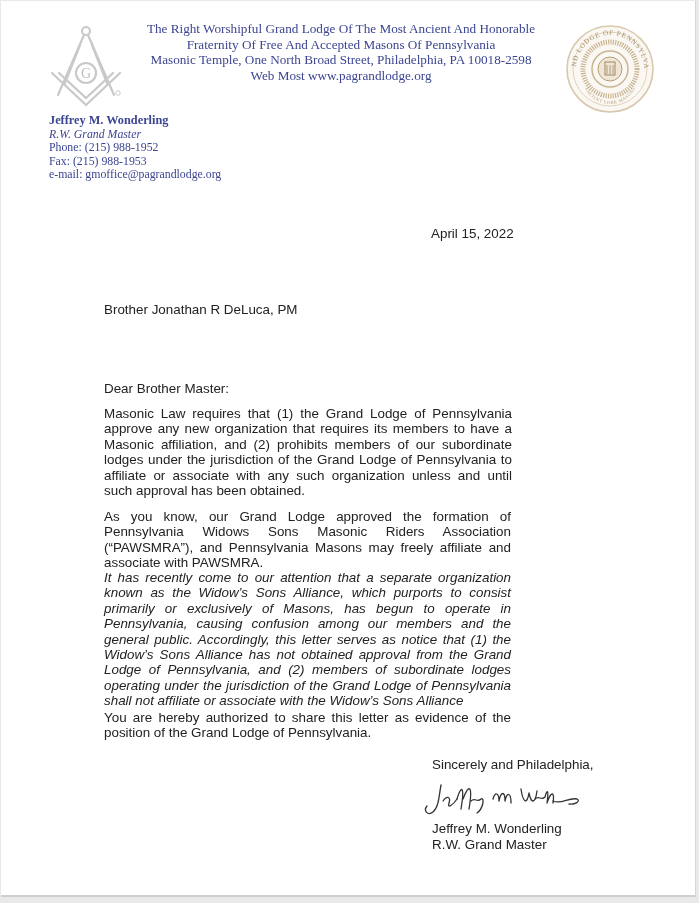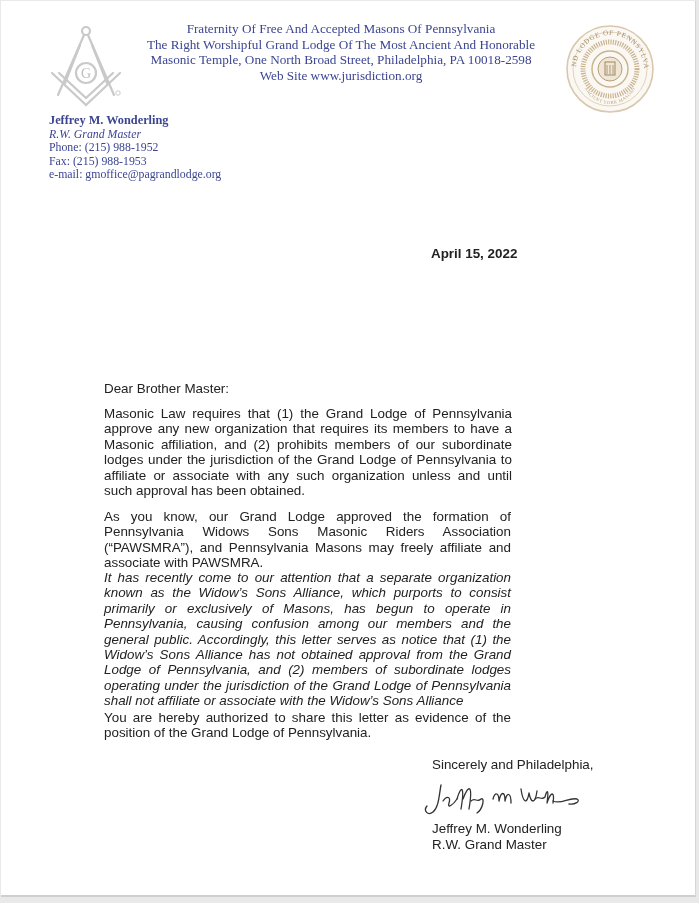--- a/index.html
+++ b/index.html
@@ -38,21 +38,21 @@
     line-height: 13.6px;
   }
   .sender .name { font-weight: bold; font-size: 12.3px; }
   .sender .role { font-style: italic; }
   .body-text {
     font-family: "Liberation Sans", sans-serif;
     color: #222222;
     font-size: 13.4px;
     line-height: 15.4px;
   }
-  .date { position: absolute; left: 430px; top: 245px; font-weight: bold; }
+  .date { position: absolute; left: 430px; top: 225px; }
   .recipient { position: absolute; left: 103px; top: 301px; }
   .salutation { position: absolute; left: 103px; top: 380px; }
   .para {
     position: absolute; left: 103px; width: 407px;
     text-align: justify;
     text-align-last: left;
   }
   .p1 { top: 405px; width: 408px; }
   .p2 { top: 508px; }
   .p3 { top: 569px; font-style: italic; }
@@ -76,24 +76,24 @@
       <line x1="46" y1="22" x2="61" y2="60"></line>
       <polyline points="6,50 40,82 74,50"></polyline>
       <polyline points="13,50 40,75 67,50"></polyline>
       <circle cx="40" cy="50" r="10"></circle>
     </g>
     <text x="40" y="55" text-anchor="middle" font-family="Liberation Serif, serif" font-size="14" fill="#bdbdbd">G</text>
     <circle cx="72" cy="70" r="2.2" fill="none" stroke="#c9c9c9" stroke-width="1"></circle>
   </svg>
 
   <div class="lh-title">
+    <div>The Right Worshipful Grand Lodge Of The Most Ancient And Honorable</div>
     <div>Fraternity Of Free And Accepted Masons Of Pennsylvania</div>
-    <div>The Right Worshipful Grand Lodge Of The Most Ancient And Honorable</div>
     <div>Masonic Temple, One North Broad Street, Philadelphia, PA 10018-2598</div>
-    <div>Web Site www.jurisdiction.org</div>
+    <div>Web Most www.pagrandlodge.org</div>
   </div>
 
   <svg class="seal" viewBox="0 0 92 90">
     <defs>
       <path id="sealTop" d="M 12 45 A 34 34 0 0 1 80 45"></path>
       <path id="sealBottom" d="M 18 52 A 28 28 0 0 0 74 52"></path>
     </defs>
     <circle cx="46" cy="45" r="43" fill="#fbf8f3" stroke="#d8c8ad" stroke-width="1.6"></circle>
     <circle cx="46" cy="45" r="37" fill="none" stroke="#d8c8ad" stroke-width="0.8"></circle>
     <circle cx="46" cy="45" r="27" fill="none" stroke="#c9b491" stroke-width="5" stroke-dasharray="1.2 1.2"></circle>
@@ -113,20 +113,21 @@
 
   <div class="sender">
     <div class="name">Jeffrey M. Wonderling</div>
     <div class="role">R.W. Grand Master</div>
     <div>Phone: (215) 988-1952</div>
     <div>Fax: (215) 988-1953</div>
     <div>e-mail: gmoffice@pagrandlodge.org</div>
   </div>
 
   <div class="body-text date">April 15, 2022</div>
+  <div class="body-text recipient">Brother Jonathan R DeLuca, PM</div>
   <div class="body-text salutation">Dear Brother Master:</div>
 
   <div class="body-text para p1">Masonic Law requires that (1) the Grand Lodge of Pennsylvania approve any new organization that requires its members to have a Masonic affiliation, and (2) prohibits members of our subordinate lodges under the jurisdiction of the Grand Lodge of Pennsylvania to affiliate or associate with any such organization unless and until such approval has been obtained.</div>
   <div class="body-text para p2">As you know, our Grand Lodge approved the formation of Pennsylvania Widows Sons Masonic Riders Association (“PAWSMRA”), and Pennsylvania Masons may freely affiliate and associate with PAWSMRA.</div>
   <div class="body-text para p3">It has recently come to our attention that a separate organization known as the Widow’s Sons Alliance, which purports to consist primarily or exclusively of Masons, has begun to operate in Pennsylvania, causing confusion among our members and the general public. Accordingly, this letter serves as notice that (1) the Widow’s Sons Alliance has not obtained approval from the Grand Lodge of Pennsylvania, and (2) members of subordinate lodges operating under the jurisdiction of the Grand Lodge of Pennsylvania shall not affiliate or associate with the Widow’s Sons Alliance</div>
   <div class="body-text para p4">You are hereby authorized to share this letter as evidence of the position of the Grand Lodge of Pennsylvania.</div>
 
   <div class="body-text closing">Sincerely and Philadelphia,</div>
 
   <svg class="signature" viewBox="0 0 175 42">

